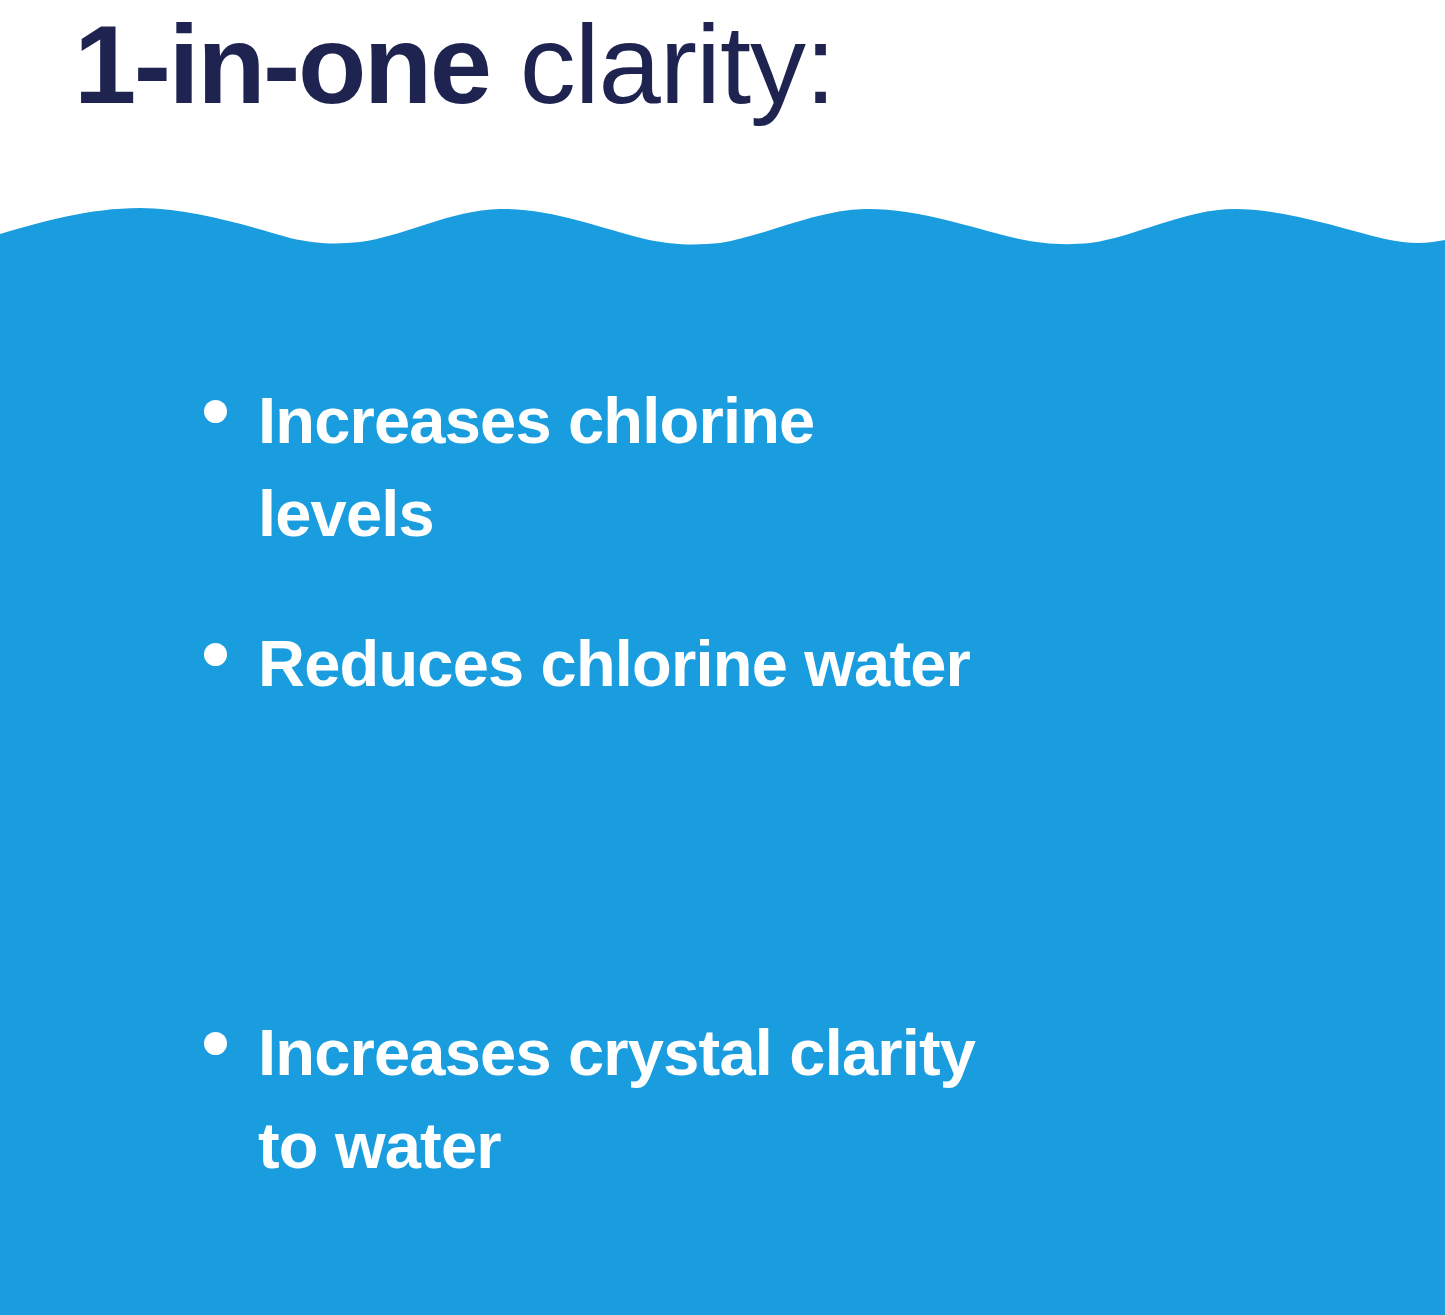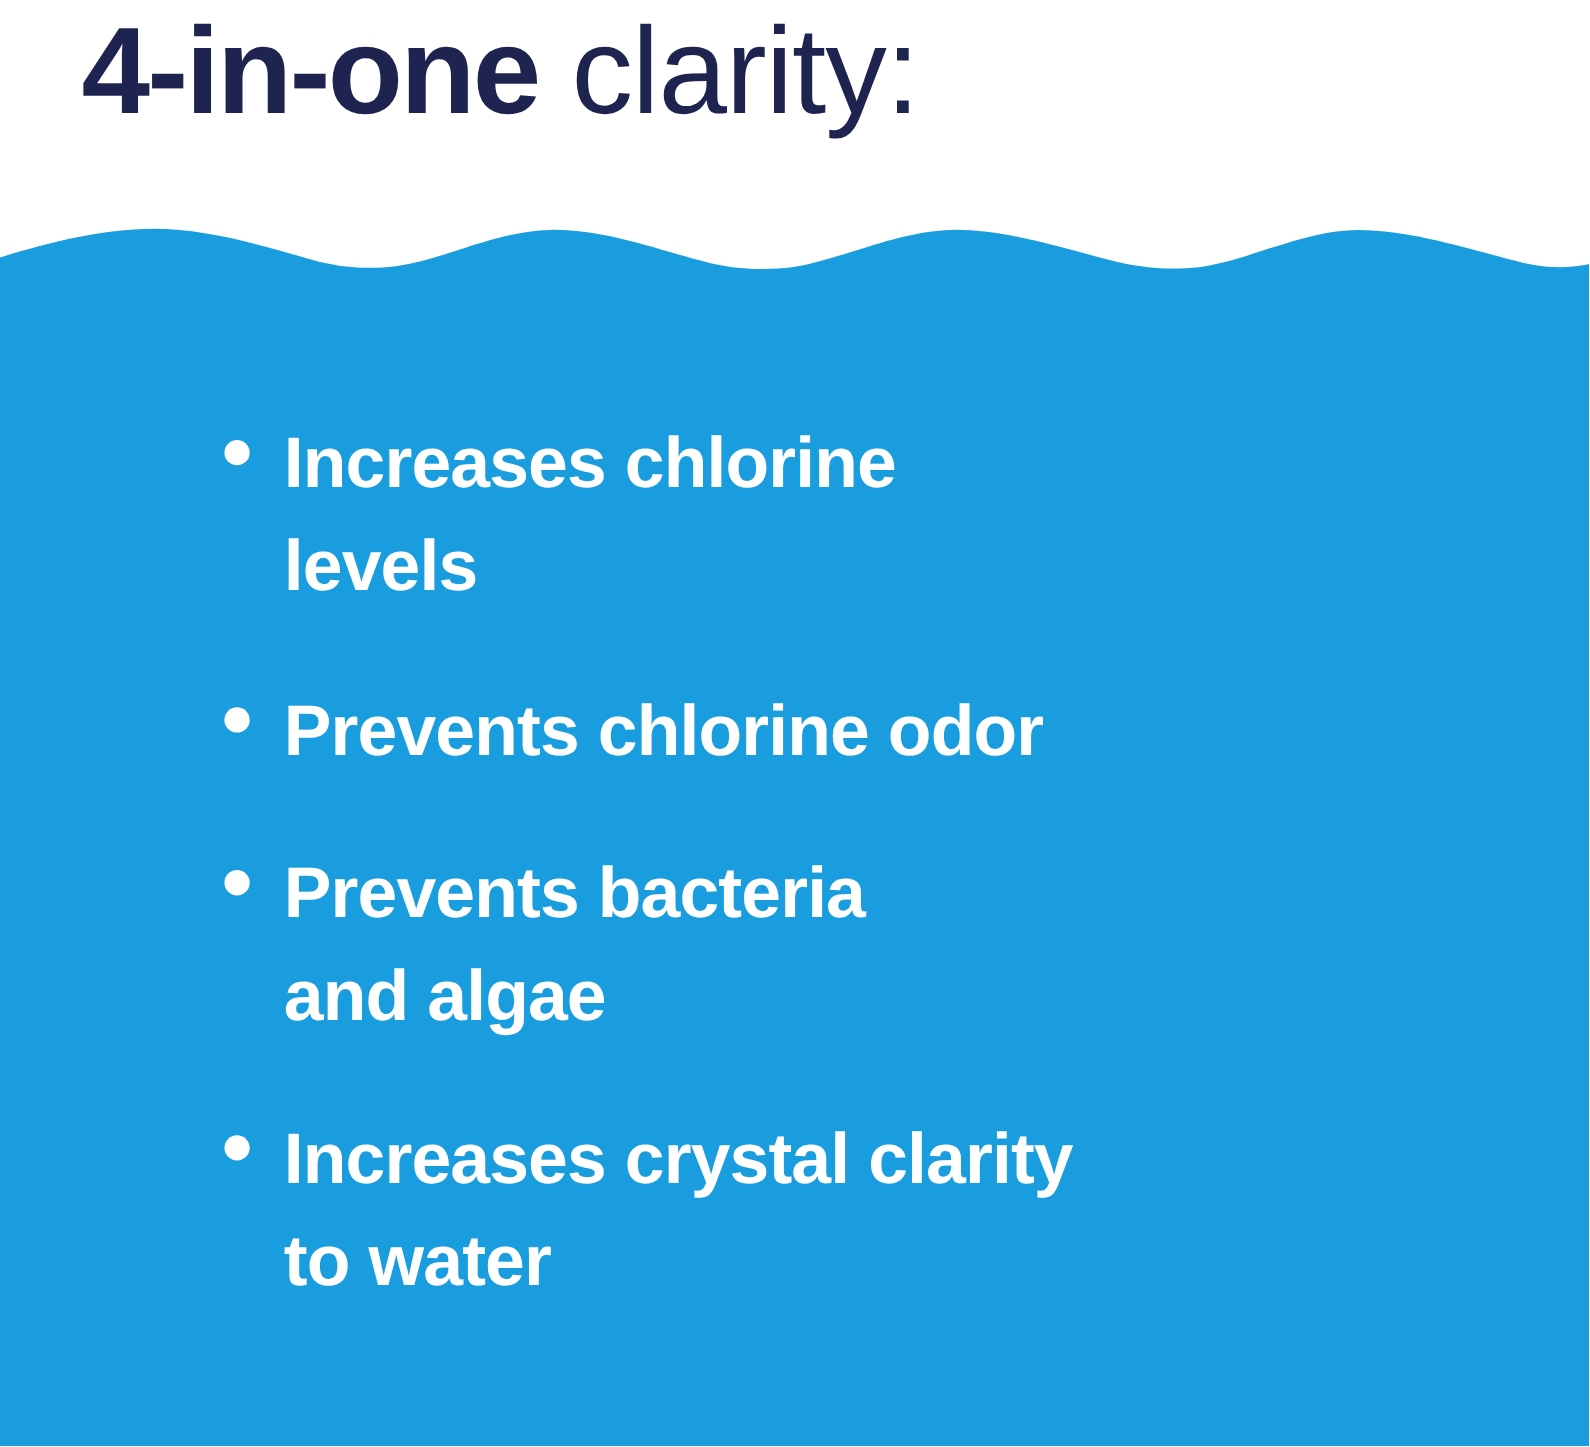--- a/index.html
+++ b/index.html
@@ -92,21 +92,21 @@
   #bullet-2 { left: 204px; top: 617px; width: 980px; }
   #bullet-3 { left: 204px; top: 765px; width: 800px; }
   #bullet-4 { left: 204px; top: 1006px; width: 1010px; }
 </style>
 </head>
 <body>
 
 <div id="canvas">
 
   <div id="heading">
-    <span class="hl-strong">4-in-one</span><span class="hl-light"> clarity:</span>
+    <span class="hl-strong">1-in-one</span><span class="hl-light"> clarity:</span>
   </div>
 
   <div id="wave-panel">
     <svg viewBox="0 0 1445 1315" preserveAspectRatio="none" xmlns="http://www.w3.org/2000/svg" aria-hidden="true">
       <path fill="#1a9dde" d="M 0,234
                C 40,222 90,208 140,208
                C 190,208 245,225 290,238
                C 320,245 340,244 360,242
                C 405,236 450,210 500,209
                C 550,208 600,228 645,239
@@ -124,28 +124,23 @@
   <div id="bullet-list">
 
     <div class="bullet-item" id="bullet-1">
       <span class="bullet-dot"></span>
       <span class="bullet-text">Increases chlorine
 levels</span>
     </div>
 
     <div class="bullet-item" id="bullet-2">
       <span class="bullet-dot"></span>
-      <span class="bullet-text">Prevents chlorine odor</span>
+      <span class="bullet-text">Reduces chlorine water</span>
     </div>
 
-    <div class="bullet-item" id="bullet-3">
-      <span class="bullet-dot"></span>
-      <span class="bullet-text">Prevents bacteria
-and algae</span>
-    </div>
 
     <div class="bullet-item" id="bullet-4">
       <span class="bullet-dot"></span>
       <span class="bullet-text">Increases crystal clarity
 to water</span>
     </div>
 
   </div>
 
 </div>

